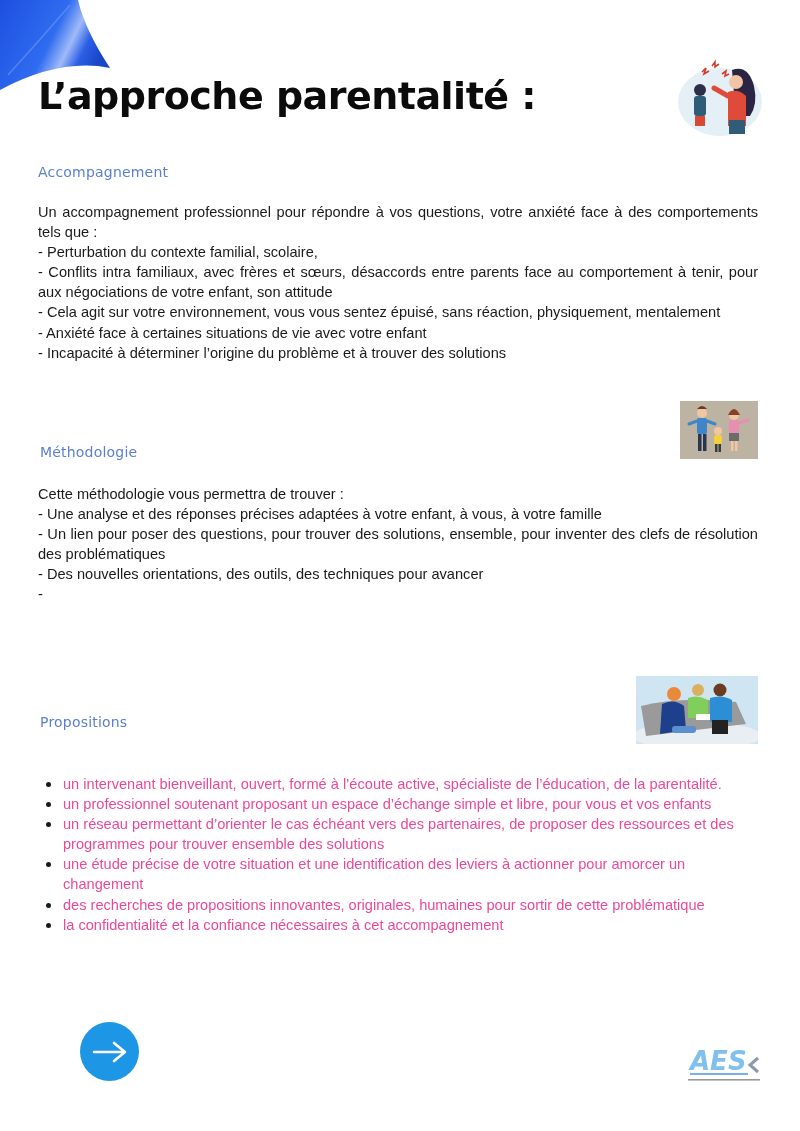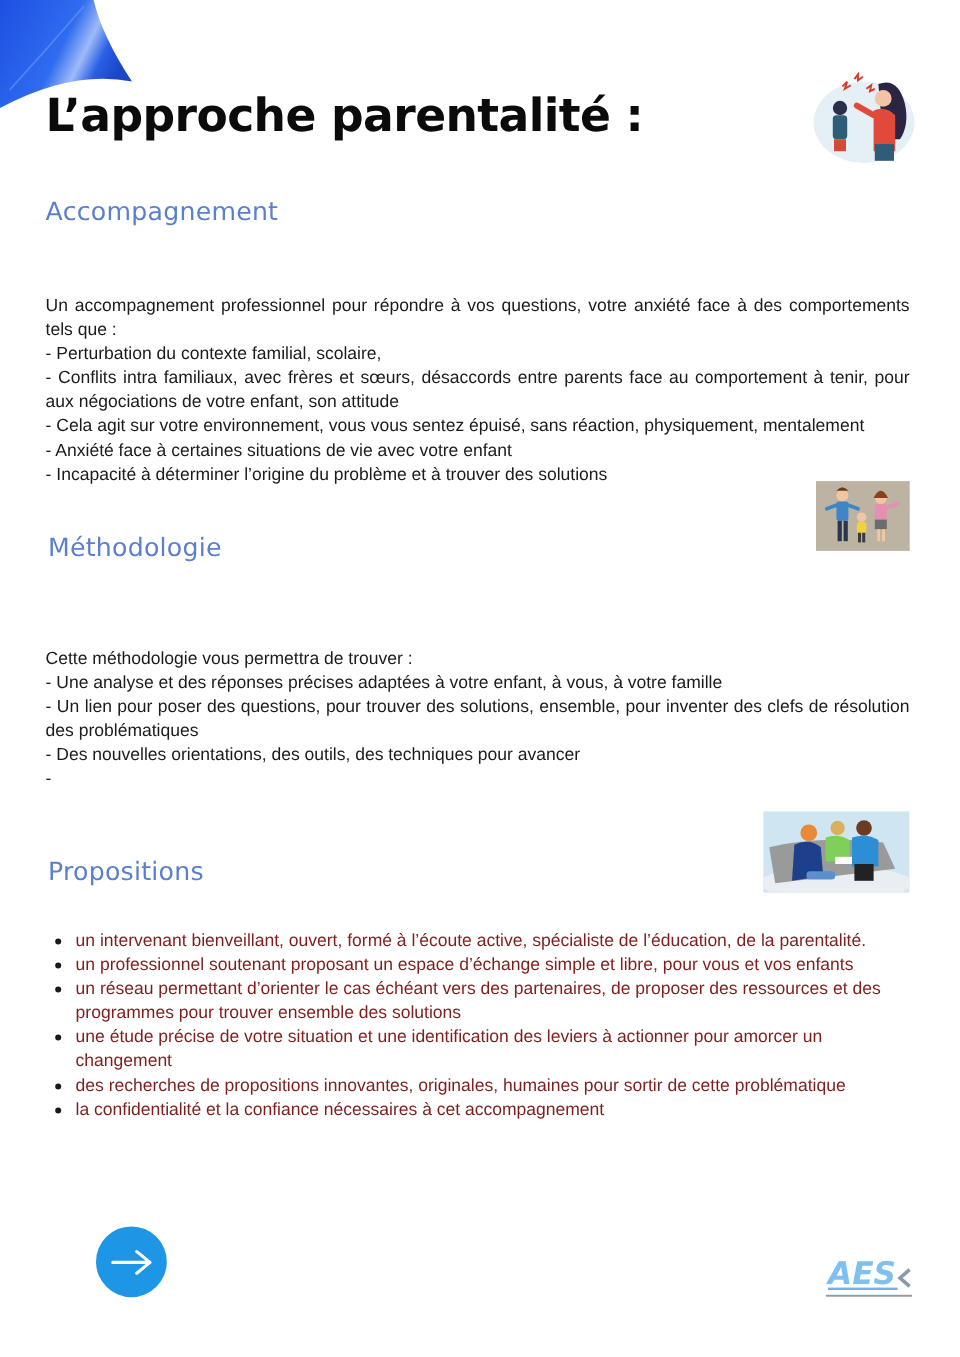--- a/index.html
+++ b/index.html
@@ -15,37 +15,37 @@
   }
 
   .illus { position: absolute; }
   .illus-mother { left: 672px; top: 50px; width: 100px; height: 90px; }
   .illus-family { left: 680px; top: 401px; width: 78px; height: 58px; background: #bfb5a4; }
   .illus-friends { left: 636px; top: 676px; width: 122px; height: 68px; }
 
   .section-heading {
     position: absolute; left: 38px;
     font-family: "DejaVu Sans", sans-serif; font-weight: normal;
-    font-size: 21px; color: #5b7fcf; letter-spacing: 0.2px;
+    font-size: 14px; color: #5b7fcf; letter-spacing: 0.2px;
   }
   .h-acc { top: 164px; }
   .h-meth { top: 444px; left: 40px; }
   .h-prop { top: 714px; left: 40px; text-align: right; }
 
   .body-block {
     position: absolute; left: 38px; width: 720px;
-    font-size: 14.6px; line-height: 20.1px; color: #1a1a1a; margin-top: 43px;
+    font-size: 14.6px; line-height: 20.1px; color: #1a1a1a;
   }
   .body-block p { text-align: justify; text-align-last: left; }
   .b-acc { top: 202px; }
-  .b-meth { top: 496px; }
+  .b-meth { top: 484px; }
 
   .prop-list {
     position: absolute; left: 44px; top: 774px; width: 720px;
-    list-style: none; font-size: 14.6px; line-height: 20.1px; color: #7f1d1d;
+    list-style: none; font-size: 14.6px; line-height: 20.1px; color: #ec4899;
   }
   .prop-list li { position: relative; padding-left: 19px; }
   .prop-list li::before {
     content: ""; position: absolute; left: 2px; top: 8px;
     width: 5px; height: 5px; border-radius: 50%; background: #1a1a1a;
   }
 
   .next-button {
     position: absolute; left: 80px; top: 1022px; width: 59px; height: 59px;
     border-radius: 50%; background: #1e96e6; display: flex; align-items: center; justify-content: center;

